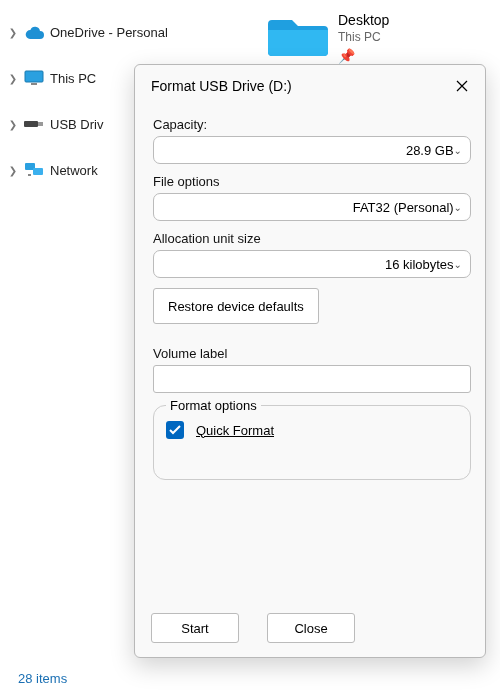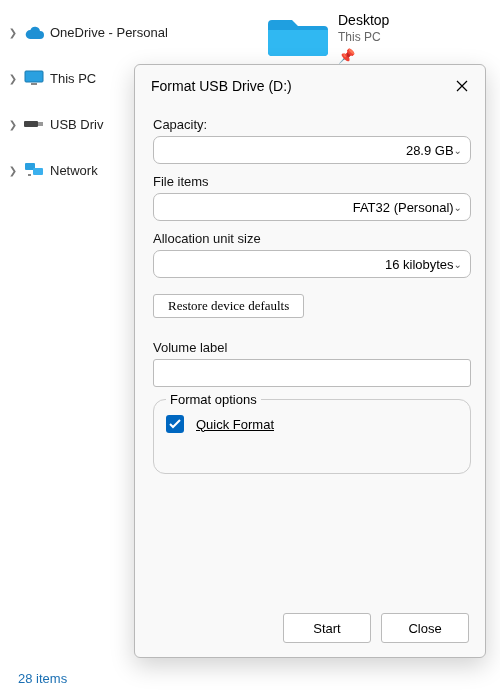--- a/index.html
+++ b/index.html
@@ -97,30 +97,28 @@
       display: flex;
       align-items: center;
       justify-content: flex-end;
       padding: 0 8px 0 10px;
       font-size: 13px;
       cursor: pointer;
       margin-bottom: 10px;
     }
     .combo .caret { font-size: 10px; color: #555; }
     .restore-btn {
-      height: 24px;
+      height: 36px;
       background: #fff;
       border: 1px solid #bbb;
       border-radius: 3px;
       padding: 0 14px;
       font-size: 13px;
       cursor: pointer;
-      margin-top: 6px;
       margin-bottom: 14px;
-      font-family: Liberation Serif, serif;
     }
     .text-input {
       width: 100%;
       height: 28px;
       background: #fff;
       border: 1px solid #bbb;
       border-radius: 3px;
       padding: 0 8px;
       font-size: 13px;
       margin-bottom: 12px;
@@ -149,22 +147,21 @@
       width: 18px; height: 18px;
       background: #0067c0;
       border-radius: 3px;
       display: flex; align-items: center; justify-content: center;
       color: #fff;
       font-size: 12px;
       cursor: pointer;
     }
     .dialog-footer {
       display: flex;
-      justify-content: flex-end;
-      gap: 10px;
+      gap: 28px;
       padding: 12px 16px 14px 16px;
     }
     .btn {
       width: 88px; height: 30px;
       background: #fff;
       border: 1px solid #bbb;
       border-radius: 3px;
       font-size: 13px;
       cursor: pointer;
     }
@@ -246,21 +243,21 @@
         </svg>
     </span>
   </div>
   <div class="dialog-body">
     <div class="field-label">Capacity:</div>
     <div class="combo">
       <span>28.9 GB</span>
       <span class="caret">⌄</span>
     </div>
 
-    <div class="field-label">File items</div>
+    <div class="field-label">File options</div>
     <div class="combo">
       <span>FAT32 (Personal)</span>
       <span class="caret">⌄</span>
     </div>
 
     <div class="field-label">Allocation unit size</div>
     <div class="combo">
       <span>16 kilobytes</span>
       <span class="caret">⌄</span>
     </div>

